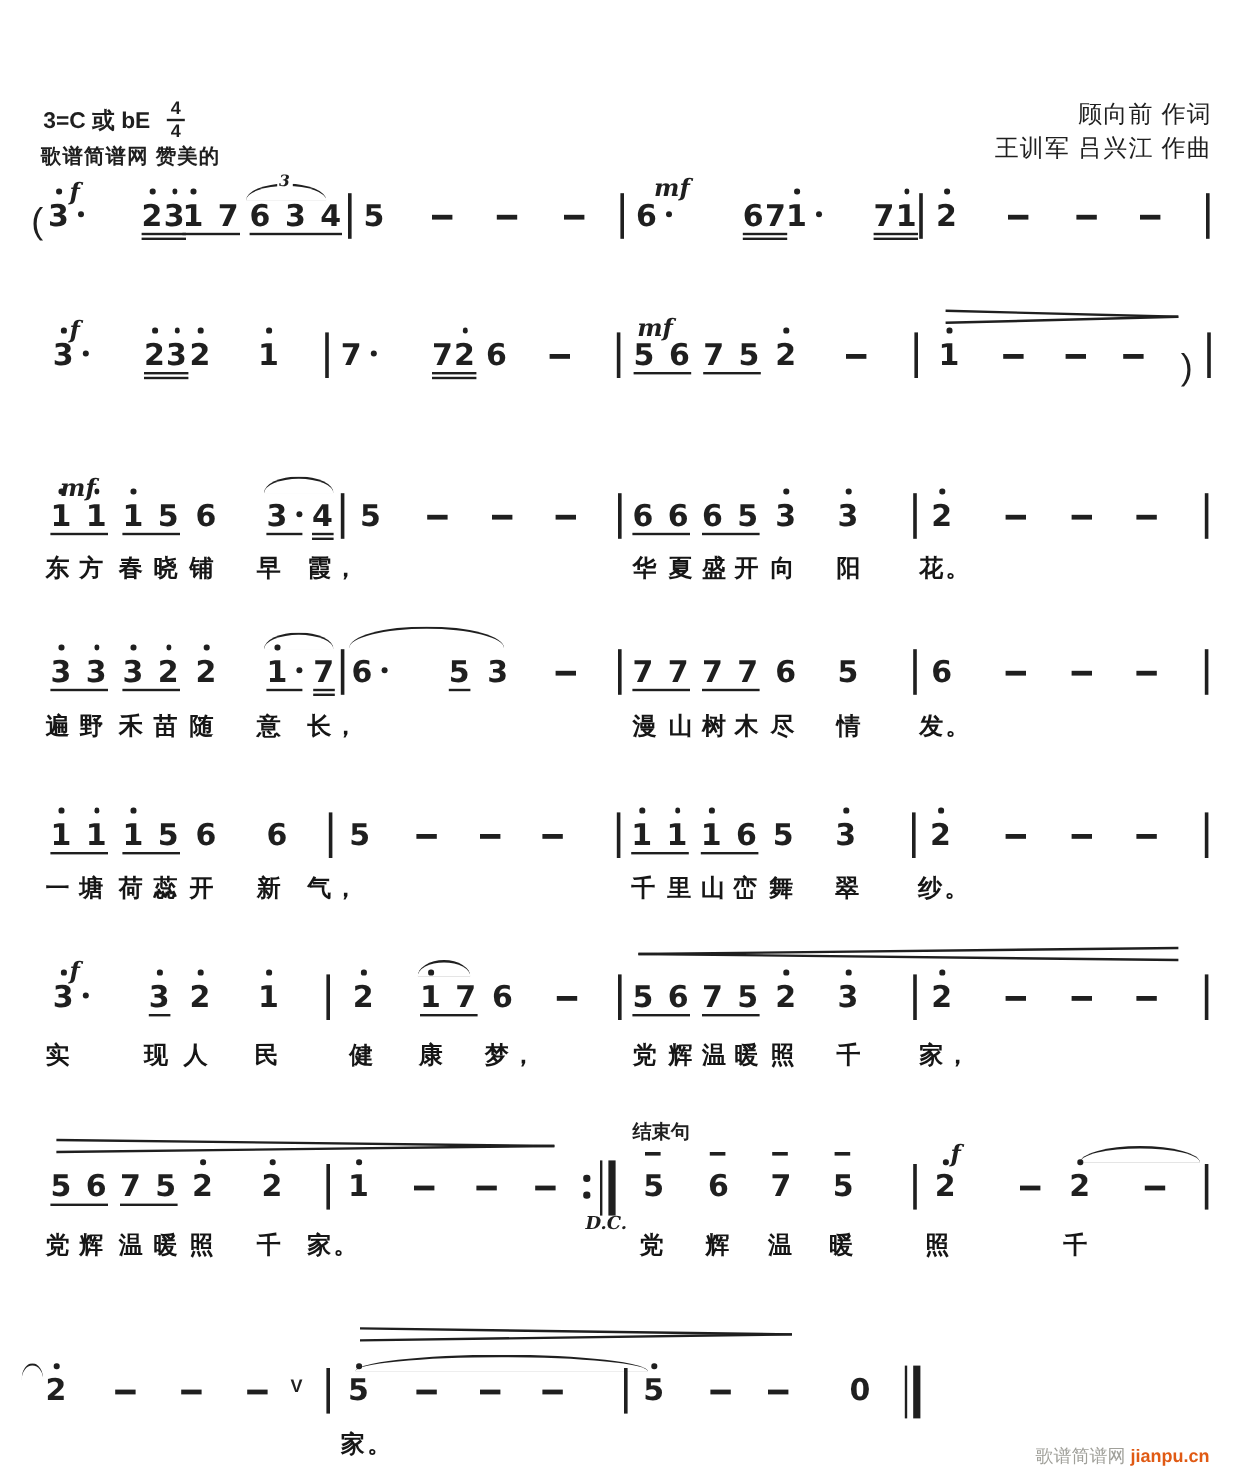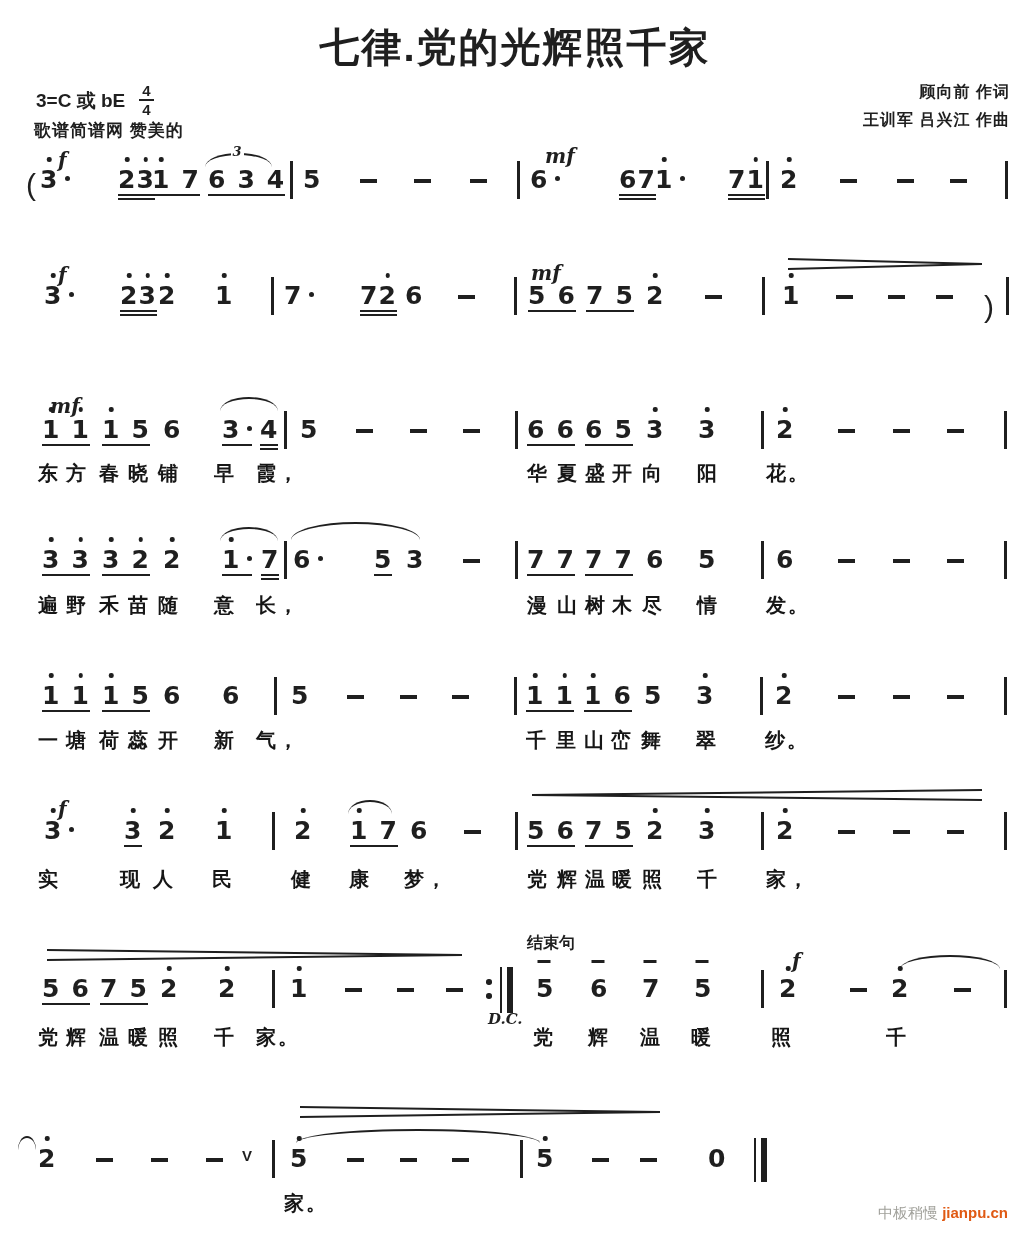--- a/index.html
+++ b/index.html
@@ -4,21 +4,21 @@
 <style>
   html,body{margin:0;padding:0;background:#e8e8e8;}
   .sheet{position:relative;width:1030px;height:1237px;background:#ffffff;margin:0 auto;overflow:hidden;
          font-family:"Liberation Sans",sans-serif;color:#1f1f1f;}
   .title{position:absolute;left:0;right:0;top:20px;text-align:center;font-size:40px;font-weight:bold;letter-spacing:2px;}
   .keysig{position:absolute;left:36px;top:82px;font-size:19px;font-weight:bold;white-space:nowrap;}
   .frac{display:inline-block;text-align:center;vertical-align:-8px;margin-left:14px;font-size:15px;line-height:1.15;}
   .fn{display:block;border-bottom:2px solid #1f1f1f;padding:0 3px;}
   .fd{display:block;}
   .tempo{position:absolute;left:34px;top:119px;font-size:17px;font-weight:bold;letter-spacing:1px;}
-  .credit{position:absolute;right:20px;font-size:16px;font-weight:bold;letter-spacing:1px;white-space:nowrap;}
+  .credit{position:absolute;right:20px;font-size:20px;font-weight:normal;letter-spacing:1px;white-space:nowrap;}
   .c1{top:82px;} .c2{top:110px;}
   #score{position:absolute;left:0;top:0;width:100%;height:100%;}
   
   .note{position:absolute;font-family:"DejaVu Sans",sans-serif;font-weight:bold;font-size:25px;line-height:28px;height:28px;
         letter-spacing:1px;white-space:nowrap;}
   .dg{position:relative;display:inline-block;}
   .hidot{position:absolute;left:50%;top:-9px;transform:translateX(-50%);width:4.5px;height:4.5px;border-radius:50%;background:#1f1f1f;}
   .da{display:inline-block;width:5px;height:5px;border-radius:50%;background:#1f1f1f;margin-left:7px;vertical-align:7px;}
   .gap{display:inline-block;width:11px;}
   .ul1{border-bottom:2.5px solid #1f1f1f;}
@@ -46,21 +46,20 @@
   .hp span{position:absolute;left:0;width:100%;height:1.8px;background:#1f1f1f;}
   .lyric{position:absolute;font-family:"Liberation Serif",serif;font-size:20px;font-weight:bold;letter-spacing:2px;white-space:nowrap;color:#161616;}
   .wm{position:absolute;right:22px;top:1204px;font-size:15px;white-space:nowrap;}
   .wmname{color:#a0a09a;}
   .wmurl{color:#e05a14;font-weight:bold;}
 </style>
 </head>
 <body>
 
 <div class="sheet">
-  <div class="title">七律.党的光辉照千家</div>
   <div class="keysig">
     <span>3=C 或 bE</span><span class="frac"><span class="fn">4</span><span class="fd">4</span></span>
   </div>
   <div class="tempo">歌谱简谱网 赞美的</div>
   <div class="credit c1">顾向前 作词</div>
   <div class="credit c2">王训军 吕兴江 作曲</div>
   <div id="score">
       <div class="paren" style="left: 26px; top: 170px;">(</div>
       <div class="note" style="left: 40px; top: 166px;"><span class="dg">3<span class="hidot"></span></span><span class="da"></span></div>
       <div class="dyn" style="left: 58px; top: 148px;">f</div>
@@ -328,16 +327,16 @@
       </div>
       <div class="slur" style="left: 18px; top: 1136px; width: 18px;"></div>
       <div class="slur" style="left: 296px; top: 1129px; width: 244px;"></div>
       <div class="hp" style="left: 300px; top: 1106px; width: 360px;">
         <span style="top: 0px; transform: rotate(0.795724deg); transform-origin: 0px 50%;"></span>
         <span style="top: 10px; transform: rotate(-0.795724deg); transform-origin: 0px 50%;"></span>
       </div>
       <div class="lyric" style="left: 284px; top: 1190px;">家。</div>
     </div>
   <div class="wm">
-    <span class="wmname">中板稍慢</span>
+    <span class="wmname">歌谱简谱网</span>
     <span class="wmurl">jianpu.cn</span>
   </div>
 </div>
 
 </body></html>

